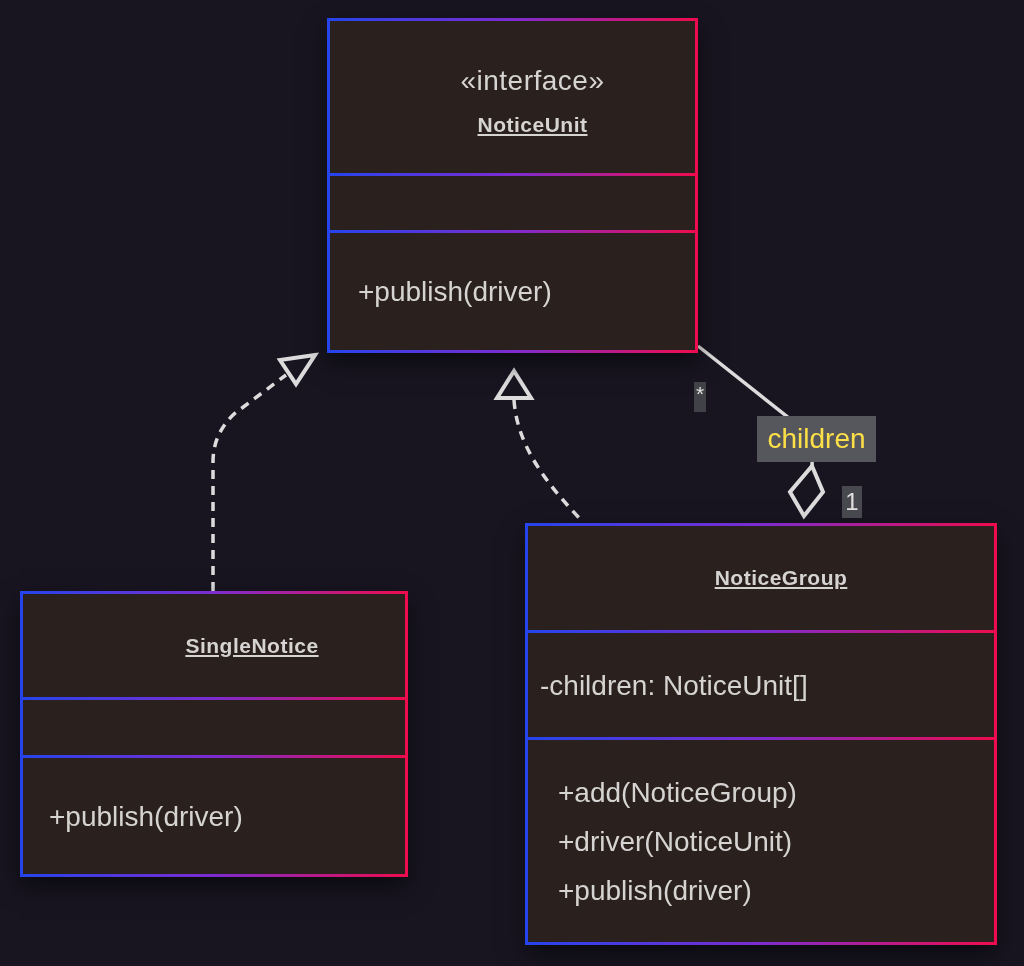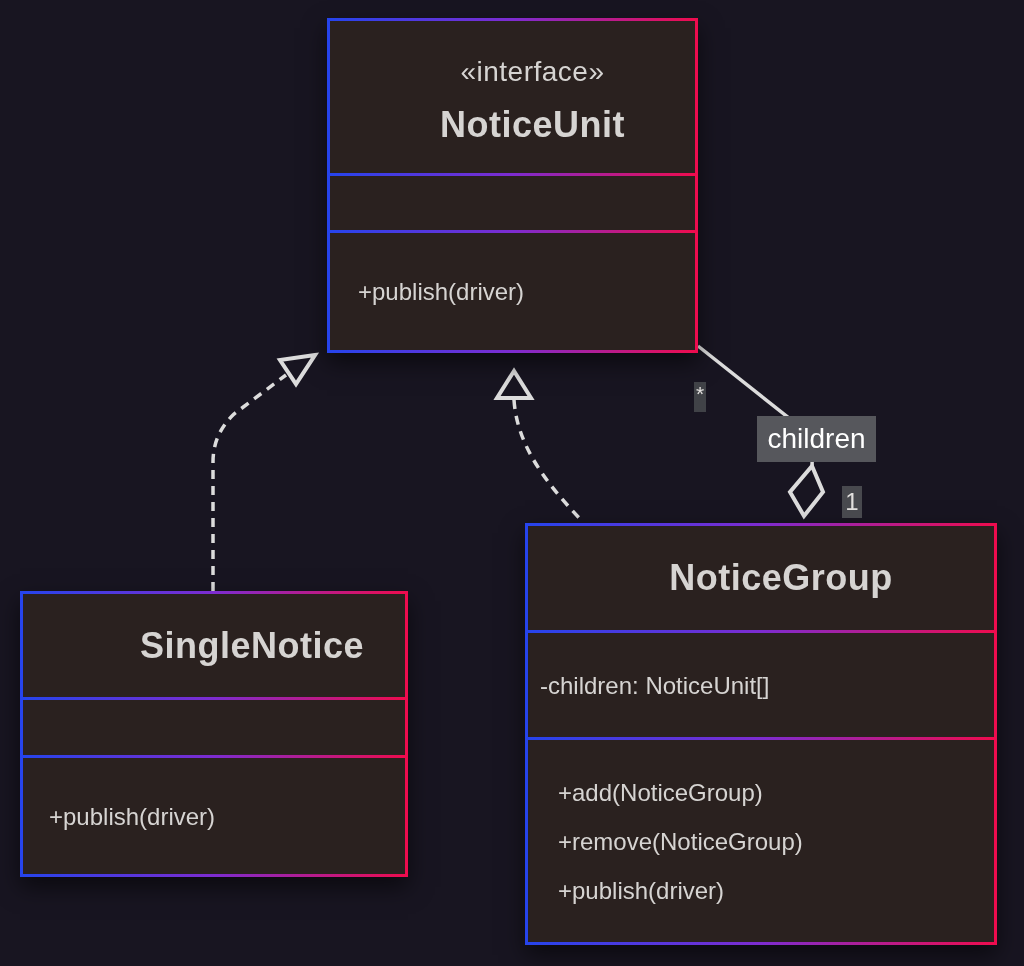--- a/index.html
+++ b/index.html
@@ -33,24 +33,24 @@
   .divider {
     height: 3px; flex: none;
     background: linear-gradient(90deg, #2644ec, #7d2cd0, #ee0c4e);
   }
   .title-section {
     display: flex; flex-direction: column;
     align-items: center; justify-content: center;
     gap: 16px; flex: none; padding-left: 40px;
   }
   .stereotype { font-size: 28px; letter-spacing: 0.5px; }
-  .class-name { font-size: 36px; font-weight: bold; letter-spacing: 0.5px; }
+  .class-name { font-size: 21px; font-weight: bold; letter-spacing: 0.5px; text-decoration: underline; }
   .member-section {
     display: flex; flex-direction: column; justify-content: center;
-    font-size: 24px; line-height: 49px;
+    font-size: 28px; line-height: 49px;
     padding-left: 28px;
   }
   .member-section.empty { padding: 0; }
   #notice-unit   { left: 327px; top: 18px;  width: 371px; height: 335px; }
   #notice-unit .title-section  { height: 152px; padding-top: 8px; }
   #notice-unit .attr-section   { height: 54px; }
   #notice-unit .method-section { flex: 1; }
   #single-notice { left: 20px;  top: 591px; width: 388px; height: 286px; }
   #single-notice .title-section  { height: 103px; margin-left: 36px; }
   #single-notice .attr-section   { height: 55px; }
@@ -59,21 +59,21 @@
   #notice-group .title-section  { height: 104px; }
   #notice-group .attr-section   { height: 104px; padding-left: 12px; }
   #notice-group .method-section { flex: 1; padding-left: 30px; }
   .edge-label {
     position: absolute; z-index: 3;
     display: flex; align-items: center; justify-content: center;
     color: #e2e0de;
   }
   #label-children {
     left: 757px; top: 416px; width: 119px; height: 46px;
-    background: #56575c; font-size: 28px; color: #ffffff;
+    background: #56575c; font-size: 28px; color: #fde047;
   }
   #label-star {
     left: 694px; top: 382px; width: 12px; height: 30px;
     background: #404247; font-size: 21px;
     align-items: flex-start;
   }
   #label-one {
     left: 842px; top: 486px; width: 20px; height: 32px;
     background: #48494e; font-size: 24px;
   }
@@ -124,21 +124,21 @@
     <div class="title-section">
       <div class="class-name">NoticeGroup</div>
     </div>
     <div class="divider"></div>
     <div class="member-section attr-section">
       <div>-children: NoticeUnit[]</div>
     </div>
     <div class="divider"></div>
     <div class="member-section method-section">
       <div>+add(NoticeGroup)</div>
-      <div>+remove(NoticeGroup)</div>
+      <div>+driver(NoticeUnit)</div>
       <div>+publish(driver)</div>
     </div>
   </div>
 
   <div class="edge-label" id="label-star">*</div>
   <div class="edge-label" id="label-children">children</div>
   <div class="edge-label" id="label-one">1</div>
 
 </div>
 

